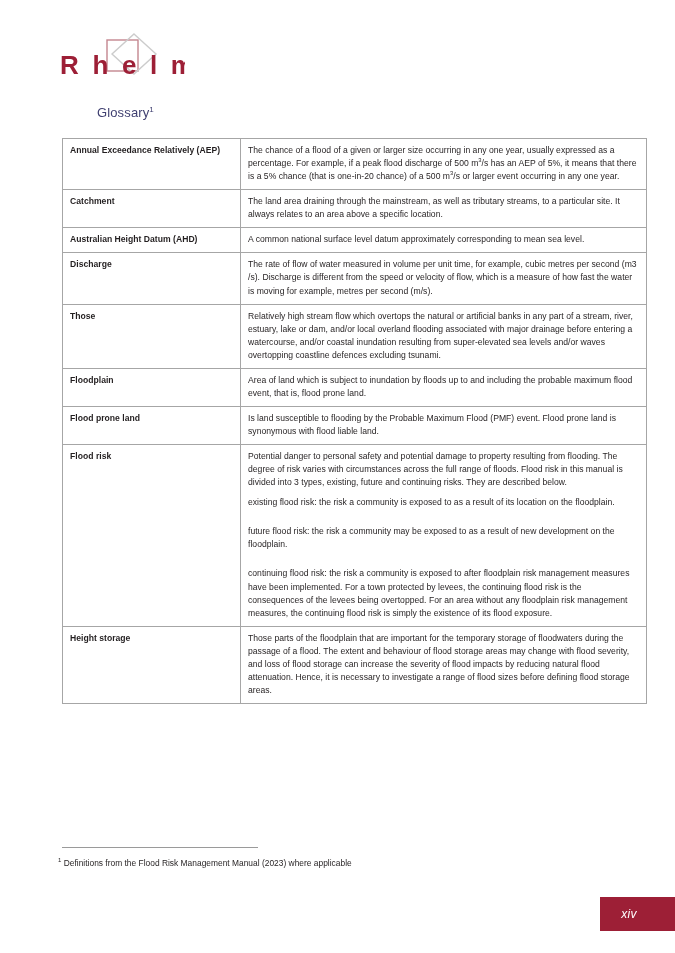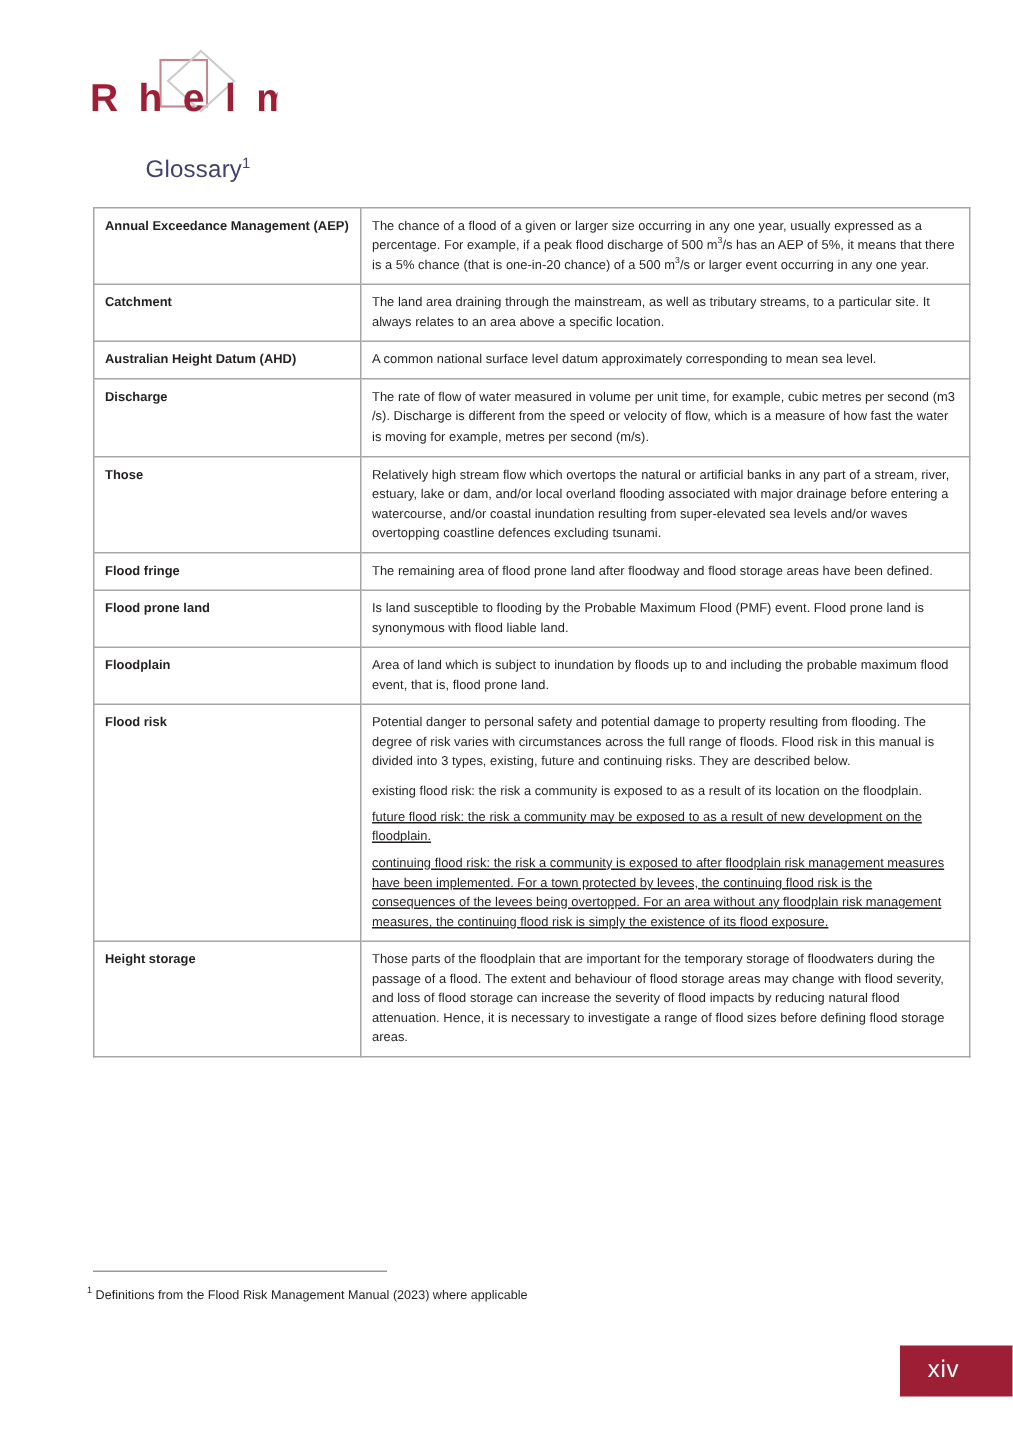--- a/index.html
+++ b/index.html
@@ -50,21 +50,21 @@
     letter-spacing: .005em;
     color: #8d8d8d;
     white-space: nowrap;
   }
 
   
   .glossary-heading {
     position: absolute;
     left: 97px;
     top: 105px;
-    font-size: 16px;
+    font-size: 13px;
     font-weight: 400;
     color: #3f3f70;
     letter-spacing: .01em;
   }
   .glossary-heading sup {
     font-size: 0.62em;
     vertical-align: super;
     line-height: 0;
   }
 
@@ -93,22 +93,21 @@
     width: 391px;
     letter-spacing: .002em;
   }
   .glossary-table td.def p {
     margin: 0;
   }
   .glossary-table td.def p + p {
     margin-top: 7px;
   }
   .glossary-table td.def p.tight + p.tight {
-    margin-top: 4px;
-    text-decoration: underline;
+    margin-top: 16px;
   }
   .def sup {
     font-size: 0.68em;
     vertical-align: super;
     line-height: 0;
   }
 
   
   .footnote-rule {
     position: absolute;
@@ -143,22 +142,23 @@
   }
   .footer-page-number {
     position: absolute;
     left: 0;
     top: 0;
     width: 58px;
     height: 34px;
     line-height: 34px;
     text-align: center;
     color: #ffffff;
-    font-size: 16px;
+    font-size: 12px;
     letter-spacing: .03em;
+    font-style: italic;
   }
 </style>
 </head>
 <body>
 
 <div class="page">
 
   <div class="page-header">
 
     <div class="logo">
@@ -173,21 +173,21 @@
 
   </div>
 
   <div class="glossary-heading">
     <span>Glossary</span><sup>1</sup>
   </div>
 
   <table class="glossary-table">
     <tbody>
         <tr>
-          <td class="term">Annual Exceedance Management (AEP)</td>
+          <td class="term">Annual Exceedance Relatively (AEP)</td>
           <td class="def">
             <p>The chance of a flood of a given or larger size occurring in any one year, usually expressed as a percentage. For example, if a peak flood discharge of 500 m<sup>3</sup>/s has an AEP of 5%, it means that there is a 5% chance (that is one-in-20 chance) of a 500 m<sup>3</sup>/s or larger event occurring in any one year.</p>
           </td>
         </tr>
         <tr>
           <td class="term">Catchment</td>
           <td class="def">
             <p>The land area draining through the mainstream, as well as tributary streams, to a particular site. It always relates to an area above a specific location.</p>
           </td>
         </tr>
@@ -203,35 +203,29 @@
             <p>The rate of flow of water measured in volume per unit time, for example, cubic metres per second (m3 /s). Discharge is different from the speed or velocity of flow, which is a measure of how fast the water is moving for example, metres per second (m/s).</p>
           </td>
         </tr>
         <tr>
           <td class="term">Those</td>
           <td class="def">
             <p>Relatively high stream flow which overtops the natural or artificial banks in any part of a stream, river, estuary, lake or dam, and/or local overland flooding associated with major drainage before entering a watercourse, and/or coastal inundation resulting from super-elevated sea levels and/or waves overtopping coastline defences excluding tsunami.</p>
           </td>
         </tr>
         <tr>
-          <td class="term">Flood fringe</td>
-          <td class="def">
-            <p>The remaining area of flood prone land after floodway and flood storage areas have been defined.</p>
+          <td class="term">Floodplain</td>
+          <td class="def">
+            <p>Area of land which is subject to inundation by floods up to and including the probable maximum flood event, that is, flood prone land.</p>
           </td>
         </tr>
         <tr>
           <td class="term">Flood prone land</td>
           <td class="def">
             <p>Is land susceptible to flooding by the Probable Maximum Flood (PMF) event. Flood prone land is synonymous with flood liable land.</p>
-          </td>
-        </tr>
-        <tr>
-          <td class="term">Floodplain</td>
-          <td class="def">
-            <p>Area of land which is subject to inundation by floods up to and including the probable maximum flood event, that is, flood prone land.</p>
           </td>
         </tr>
         <tr>
           <td class="term">Flood risk</td>
           <td class="def">
             <p>Potential danger to personal safety and potential damage to property resulting from flooding. The degree of risk varies with circumstances across the full range of floods. Flood risk in this manual is divided into 3 types, existing, future and continuing risks. They are described below.</p>
             <p class="tight">existing flood risk: the risk a community is exposed to as a result of its location on the floodplain.</p>
             <p class="tight">future flood risk: the risk a community may be exposed to as a result of new development on the floodplain.</p>
             <p class="tight">continuing flood risk: the risk a community is exposed to after floodplain risk management measures have been implemented. For a town protected by levees, the continuing flood risk is the consequences of the levees being overtopped. For an area without any floodplain risk management measures, the continuing flood risk is simply the existence of its flood exposure.</p>
           </td>

